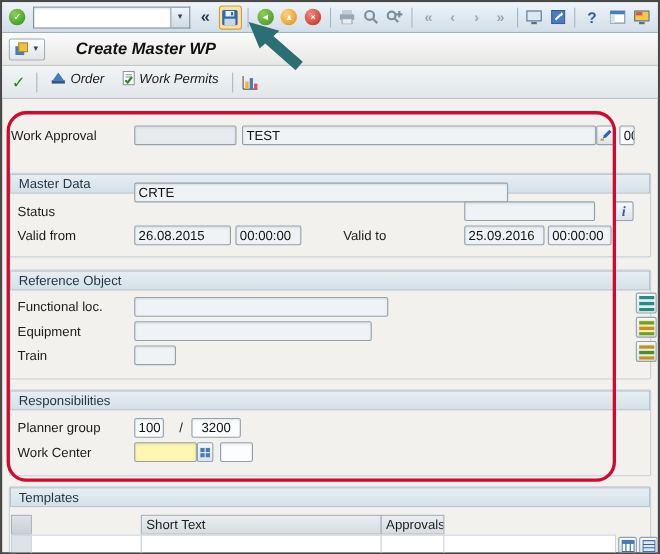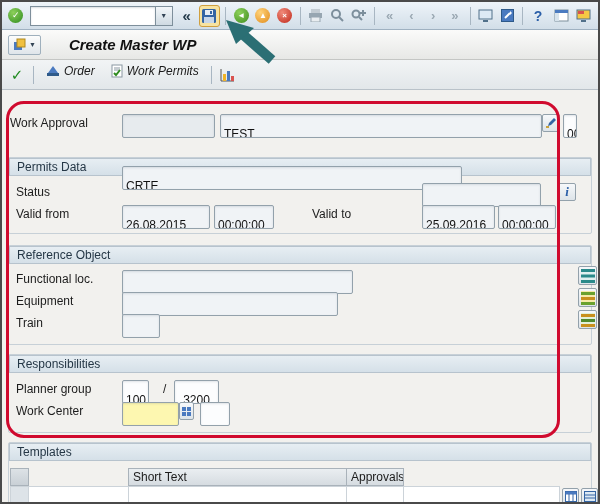--- a/index.html
+++ b/index.html
@@ -46,21 +46,21 @@
   .apptoolbar { position:absolute; left:0; top:58px; width:596px; height:30px;
                 background:linear-gradient(#f2f4f5,#e2e7ea); border-bottom:1px solid #b9c2c9;
                 display:flex; align-items:center; padding:0 4px; gap:2px; }
   .confirm-glyph { color:#1f8a1f; font-weight:bold; font-size:15px; }
   .abtn { height:22px; display:flex; align-items:flex-start; gap:4px; padding:0 7px;
           background:transparent; border:none; font-size:12px; color:#1a1a1a;font-style:italic; }
 
   
   .lbl { position:absolute; font-size:12px; color:#1c1c1c; white-space:nowrap; }
   .fld { position:absolute; height:18px; border:1px solid #93a1ab; background:#fcfdfe;
-         border-radius:2px; font-size:12px; padding:11px 3px; line-height:16px; overflow:hidden;
+         border-radius:2px; font-size:12px; padding:0 3px; line-height:16px; overflow:hidden;
          white-space:nowrap; box-shadow:inset 0 1px 2px rgba(70,90,110,.15); color:#111; }
   .fld.display { background:#e7ebee; }
   .fld.light { background:#f0f3f6; }
   .fld.required { background:#fdf7b0; }
   .fld.center { text-align:center; }
   .gbox { position:absolute; left:6px; width:584px; border:1px solid #c7d0d7; border-radius:2px; }
   .ghead { position:absolute; left:7px; width:582px; height:18px;
            background:linear-gradient(#e7eef3,#d5e0e8); border:1px solid #b7c3cd;
            font-size:12px; padding:0 7px; line-height:17px; color:#253746; }
   .icon-btn { position:absolute; border:1px solid #93a1ab;
@@ -242,21 +242,21 @@
   <div class="fld display" style="left:120px;top:112px;width:93px"></div>
   <div class="fld light" style="left:218px;top:112px;width:322px">TEST</div>
   <button class="icon-btn" style="left:540px;top:112px;width:18px;height:18px">
     <svg width="12" height="12" viewBox="0 0 12 12">
       <polygon points="3,9 4,6 9,1 11,3 6,8" fill="#3465a4"></polygon>
       <rect x="1" y="9" width="3" height="2" fill="#caa23a"></rect>
     </svg>
   </button>
   <div class="fld center" style="left:561px;top:112px;width:14px">000</div>
 
-  <div class="ghead" style="top:156px">Permits Data</div>
+  <div class="ghead" style="top:156px">Master Data</div>
   <span class="lbl" style="left:14px;top:183px">Status</span>
   <div class="fld light" style="left:120px;top:164px;width:340px">CRTE</div>
   <div class="fld light" style="left:420px;top:181px;width:119px"></div>
   <button class="icon-btn" style="left:556px;top:181px;width:18px;height:18px">
     <span class="info-glyph">i</span>
   </button>
   <span class="lbl" style="left:14px;top:205px">Valid from</span>
   <div class="fld light" style="left:120px;top:203px;width:88px">26.08.2015</div>
   <div class="fld light" style="left:212px;top:203px;width:60px">00:00:00</div>
   <span class="lbl" style="left:310px;top:205px">Valid to</span>

